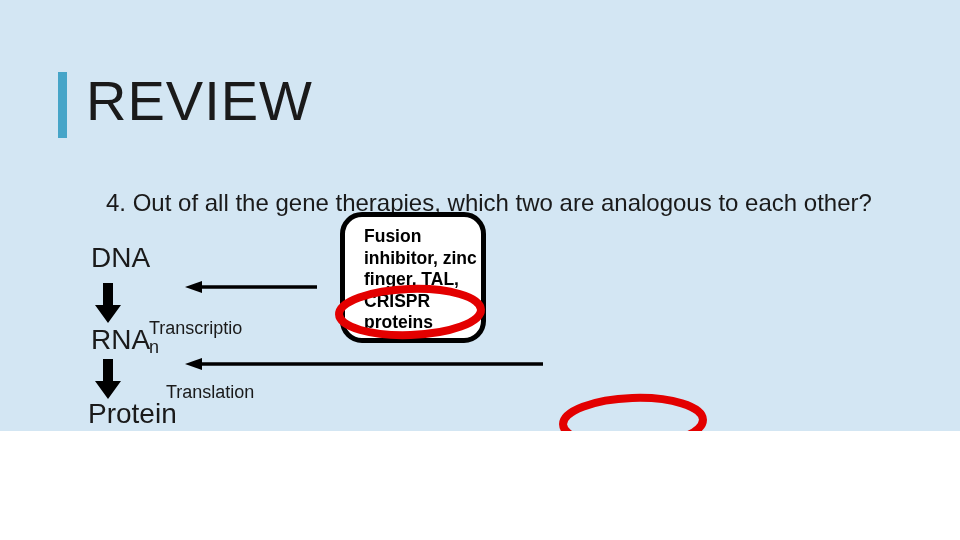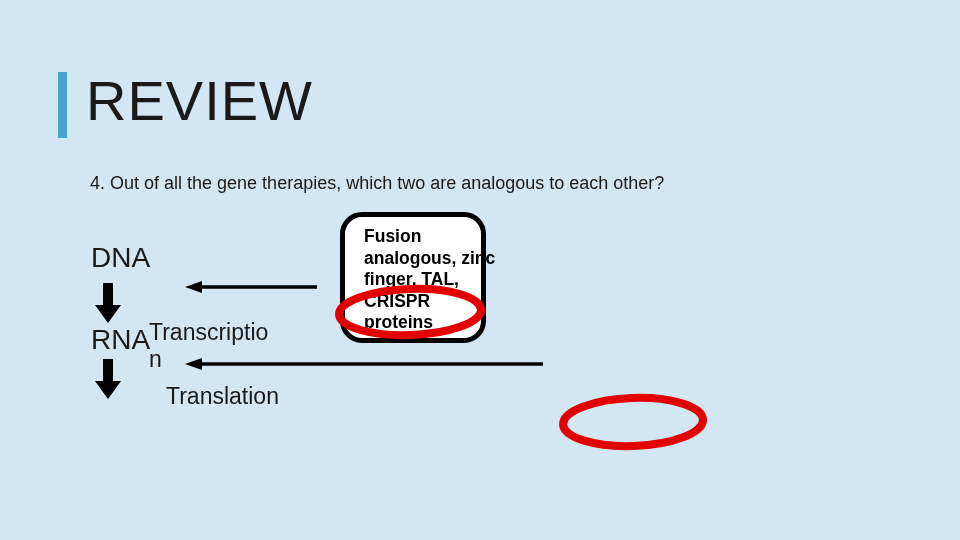--- a/index.html
+++ b/index.html
@@ -1,48 +1,48 @@
 <!DOCTYPE html>
 <html style="--color-background: #d3e6f3; --color-accent-bar: #46a5c8; --color-text: #1a1a1a; --color-arrow: #000000; --color-box-border: #000000; --color-box-fill: #ffffff; --color-highlight-circle: #e30000;"><head>
 <meta charset="utf-8">
 <style>
   html, body { margin: 0; padding: 0; }
   .slide {
     position: relative;
-    width: 960px; height: 540px;
+    width: 960px; height: 431px;
     background: var(--color-background, #d3e6f3);
     font-family: "Liberation Sans", sans-serif;
     overflow: hidden;
   }
   .accent-bar {
     position: absolute; left: 58px; top: 72px;
     width: 9px; height: 66px;
     background: var(--color-accent-bar, #46a5c8);
   }
   .title {
     position: absolute; left: 86px; top: 73px; margin: 0;
     font-size: 56px; font-weight: 400; line-height: 1;
     letter-spacing: 1px;
     color: var(--color-text, #1a1a1a);
   }
   .question {
-    position: absolute; left: 90px; top: 173px; margin: 0;
-    font-size: 18px; line-height: 1.2;
+    position: absolute; left: 90px; top: 173px; margin: 16px;
+    font-size: 24px; line-height: 1.2;
     color: var(--color-text, #1a1a1a);
     white-space: nowrap;
   }
   .node {
     position: absolute; font-size: 28px; line-height: 1;
     color: var(--color-text, #1a1a1a);
   }
   .node-dna     { left: 91px; top: 244px; }
   .node-rna     { left: 91px; top: 326px; }
   .node-protein { left: 88px; top: 400px; }
   .steplabel {
-    position: absolute; font-size: 23px; line-height: 27px;
+    position: absolute; font-size: 18px; line-height: 19px;
     color: var(--color-text, #1a1a1a);
     white-space: pre-line;
   }
   .label-transcription { left: 149px; top: 319px; }
   .label-translation   { left: 166px; top: 383px; }
   .down-arrow { position: absolute; }
   .down-arrow polygon { fill: var(--color-arrow, #000); }
   .down-arrow-1 { left: 95px; top: 283px; }
   .down-arrow-2 { left: 95px; top: 359px; }
   .h-arrow { position: absolute; }
@@ -91,34 +91,35 @@
 
   <div class="node node-rna">RNA</div>
   <div class="steplabel label-transcription">Transcriptio
 n</div>
 
   <svg class="down-arrow down-arrow-2" width="26" height="40" viewBox="0 0 26 40">
     <polygon points="8,0 18,0 18,22 26,22 13,40 0,22 8,22"></polygon>
   </svg>
 
   <div class="steplabel label-translation">Translation</div>
+  <div class="node node-protein">Protein</div>
 
   <svg class="h-arrow h-arrow-1" width="132" height="16" viewBox="0 0 132 16">
     <line x1="14" y1="8" x2="132" y2="8"></line>
     <polygon points="0,8 17,2 17,14"></polygon>
   </svg>
 
   <svg class="h-arrow h-arrow-2" width="358" height="16" viewBox="0 0 358 16">
     <line x1="14" y1="8" x2="358" y2="8"></line>
     <polygon points="0,8 17,2 17,14"></polygon>
   </svg>
 
   <div class="callout box-dna-therapies">
     <div class="callout-text">Fusion
-analogous, zinc
+inhibitor, zinc
 finger, TAL,
 CRISPR
 proteins</div>
   </div>
 
 
   <svg class="highlight-ellipse ellipse-crispr" width="160" height="68" viewBox="0 0 160 68">
     <ellipse cx="80" cy="34" rx="71" ry="23" transform="rotate(-2 80 34)"></ellipse>
   </svg>
 

